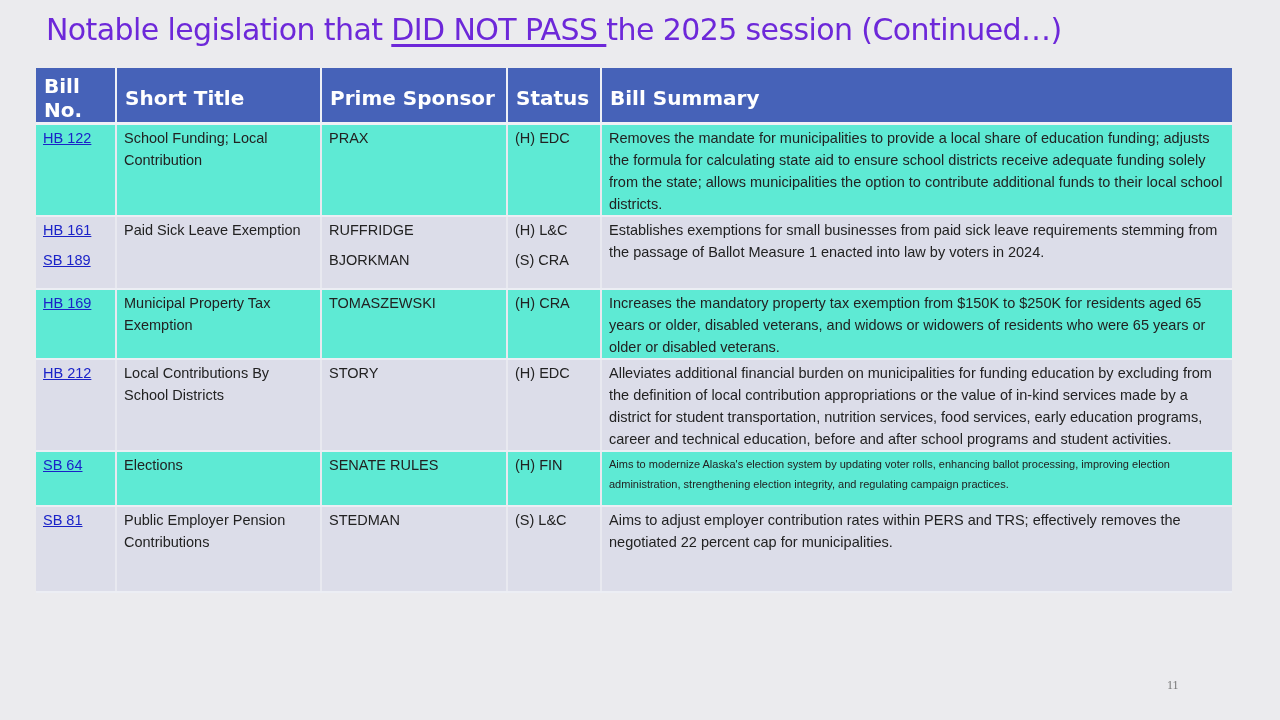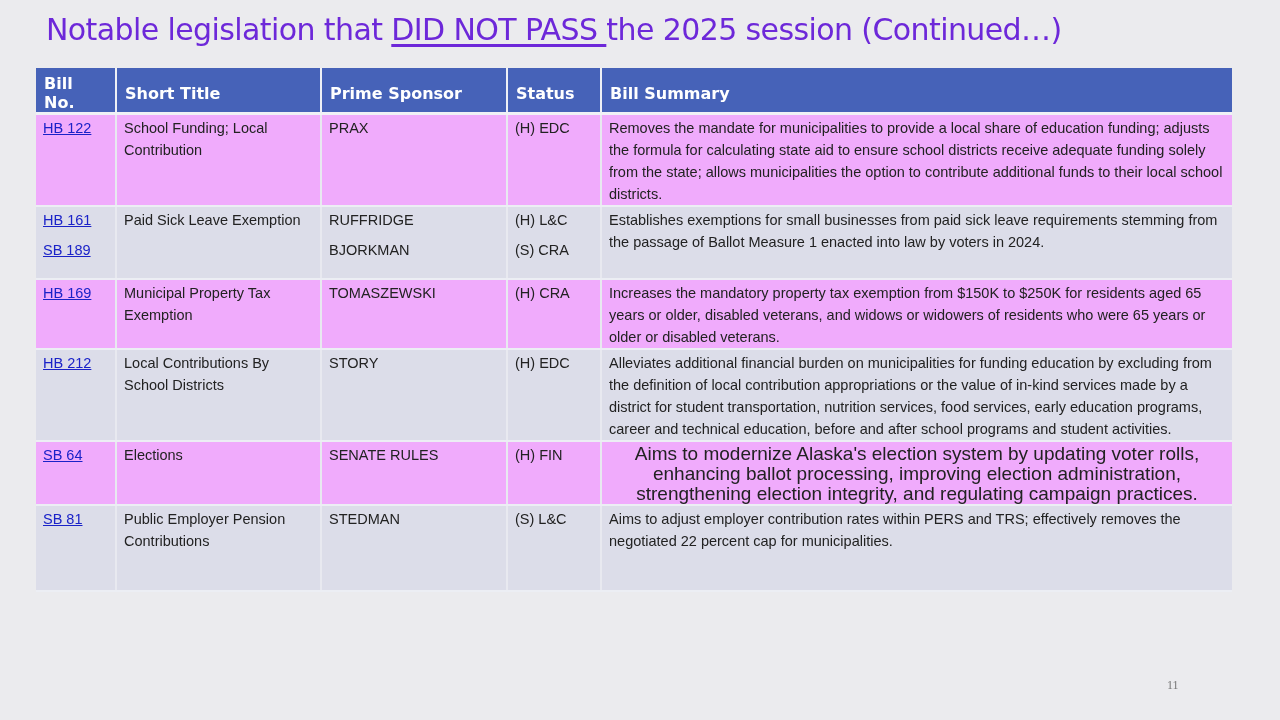--- a/index.html
+++ b/index.html
@@ -16,36 +16,36 @@
     white-space:nowrap; font-weight:normal;
   }
   .slide-title .u { text-decoration:underline; text-underline-offset:4px; }
   table.bills {
     position:absolute; left:36px; top:68px;
     width:1196px; border-collapse:collapse; table-layout:fixed;
   }
   table.bills th {
     background:#4662b8; color:#ffffff; text-align:left;
     font-family:"DejaVu Sans", sans-serif; font-weight:bold;
-    font-size:16px; height:38px; padding:6px 8px 0 8px; box-sizing:border-box;
+    font-size:20px; height:38px; padding:6px 8px 0 8px; box-sizing:border-box;
     border-right:2px solid #eef0f6; vertical-align:middle;
     border-bottom:3px solid #f0f1f6;
   }
   table.bills th:last-child { border-right:none; }
   table.bills td {
     font-size:14.5px; color:#222; line-height:22px;
     vertical-align:top; padding:2px 7px 0 7px;
     border-right:2px solid #e8e9f0;
     box-sizing:border-box;
   }
   table.bills td:last-child { border-right:none; }
-  tr.dark td { background:#f0abfc; }
+  tr.dark td { background:#5eead4; }
   tr.light td { background:#dcdde9; }
   tr.row td { border-bottom:2px solid #eceef4; }
-  td.summary.small { font-size:19px; line-height:20px;text-align:center; }
+  td.summary.small { font-size:11px; line-height:20px; }
   a.bill-link { color:#1a22c8; text-decoration:underline; display:block; }
   .stack { display:block; }
   .stack + .stack { margin-top:8px; }
   .page-num {
     position:absolute; left:1167px; top:678px;
     font-family:"Liberation Serif", serif; font-size:12px; color:#777;
   }
 </style>
 </head>
 <body>

